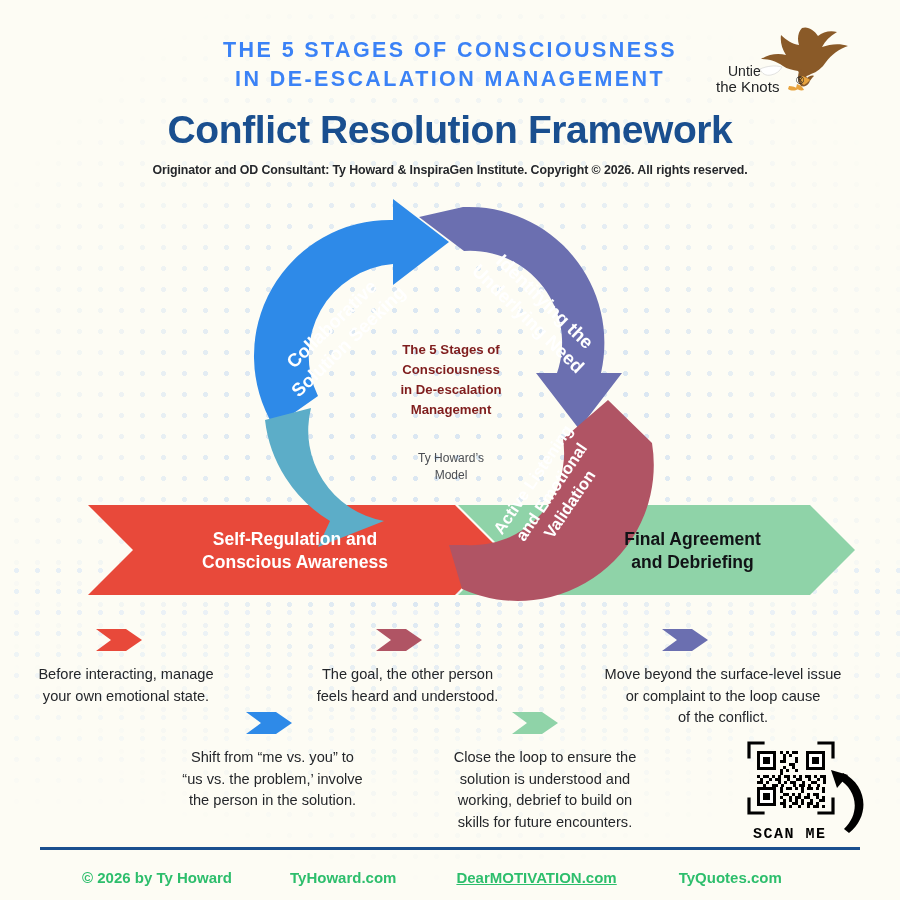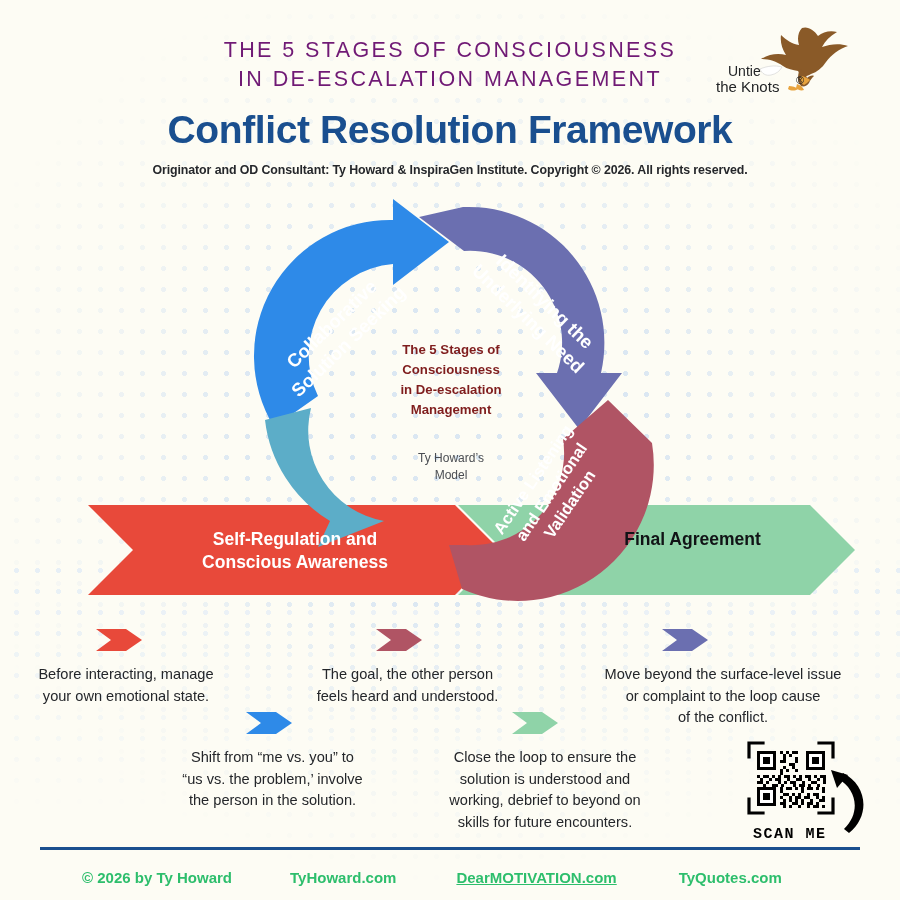--- a/index.html
+++ b/index.html
@@ -33,22 +33,22 @@
     background-position:6px 0px;
     -webkit-mask-image:linear-gradient(to bottom, rgba(0,0,0,.9), rgba(0,0,0,0) 85%);
     mask-image:linear-gradient(to bottom, rgba(0,0,0,.9), rgba(0,0,0,0) 85%);
     pointer-events:none;
   }
 
   
   .eyebrow{
     position:absolute;left:0;right:0;top:36px;
     text-align:center;
-    color:#701a75;
-    font-weight:normal;
+    color:#3b82f6;
+    font-weight:bold;
     font-size:21.5px;
     letter-spacing:2.4px;
     line-height:29px;
   }
   .eyebrow div{white-space:nowrap;}
   .main-title{
     position:absolute;left:0;right:0;top:108px;
     text-align:center;
     color:#1a4f8f;
     font-weight:bold;
@@ -277,20 +277,21 @@
     <div>Ty Howard’s</div>
     <div>Model</div>
   </div>
 
   <div class="banner-label" id="lbl-left">
     <div>Self-Regulation and</div>
     <div>Conscious Awareness</div>
   </div>
   <div class="banner-label" id="lbl-right">
     <div>Final Agreement</div>
+    <div>and Debriefing</div>
   </div>
 
   <div class="note" id="note1">
     <span class="marker">
       <svg class="chev" width="52" height="28" viewBox="0 0 52 28">
         <path d="M0 3 L30 3 L46 14 L30 25 L0 25 L15 14 Z" fill="#e8493a"></path>
       </svg>
     </span>
     <span class="txt">
       <div>Before interacting, manage</div>
@@ -338,21 +339,21 @@
 
   <div class="note" id="note5">
     <span class="marker">
       <svg class="chev" width="52" height="28" viewBox="0 0 52 28">
         <path d="M0 3 L30 3 L46 14 L30 25 L0 25 L15 14 Z" fill="#8fd3a8"></path>
       </svg>
     </span>
     <span class="txt">
       <div>Close the loop to ensure the</div>
       <div>solution is understood and</div>
-      <div>working, debrief to beyond on</div>
+      <div>working, debrief to build on</div>
       <div>skills for future encounters.</div>
     </span>
   </div>
 
   <div class="qr">
     <svg width="125" height="105" viewBox="0 0 125 105">
       <g stroke="#000" stroke-width="3.2" fill="none" stroke-linecap="square">
         <path d="M4 20 L4 6 L18 6"></path>
         <path d="M74 6 L88 6 L88 20"></path>
         <path d="M4 62 L4 76 L18 76"></path>

